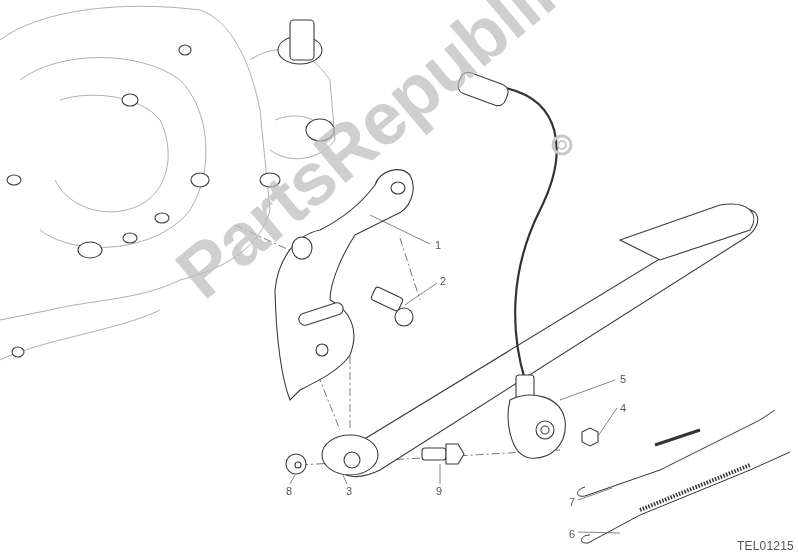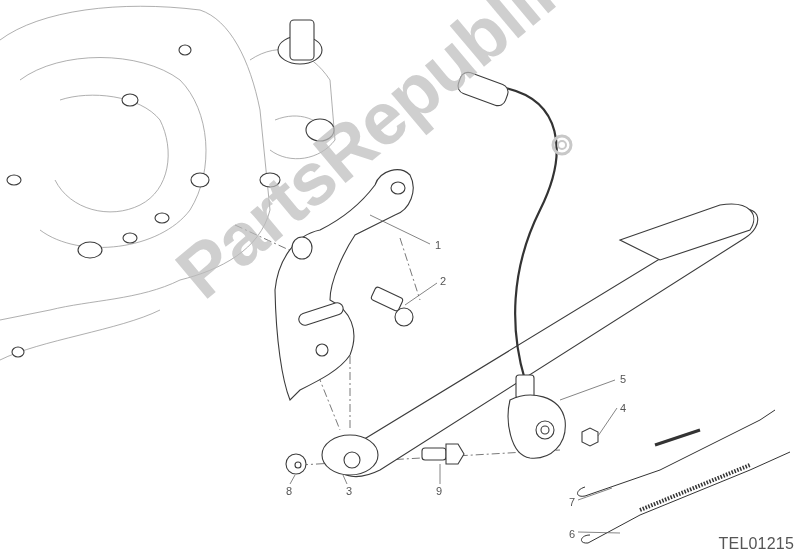--- a/index.html
+++ b/index.html
@@ -1,19 +1,19 @@
 <!DOCTYPE html>
 <html><head>
 <meta charset="utf-8">
 <style>
   html,body{margin:0;padding:0;background:#ffffff;}
   body{width:798px;height:556px;position:relative;overflow:hidden;font-family:"Liberation Sans",sans-serif;}
   #diagram{position:absolute;left:0;top:0;width:798px;height:556px;}
   .callout{position:absolute;font-size:11px;color:#555555;line-height:1;}
-  .ref{position:absolute;right:4px;bottom:3px;font-size:16px;color:#555555;letter-spacing:0.2px;}
+  .ref{position:absolute;right:4px;bottom:3px;font-size:12px;color:#555555;letter-spacing:0.2px;}
   .watermark{position:absolute;left:160px;top:250px;font-size:74px;font-weight:bold;color:#bdbdbd;opacity:0.72;transform:rotate(-40deg);transform-origin:left top;white-space:nowrap;letter-spacing:-1px;pointer-events:none;}
   svg .ln{fill:none;stroke:#6b6b6b;stroke-width:1;}
   svg .thin{fill:none;stroke:#9a9a9a;stroke-width:0.8;}
   svg .part{fill:#ffffff;stroke:#3c3c3c;stroke-width:1.1;}
   svg .dash{fill:none;stroke:#555;stroke-width:0.8;stroke-dasharray:8 3 2 3;}
   svg .lead{fill:none;stroke:#666;stroke-width:0.8;}
 </style>
 </head>
 <body>
 

